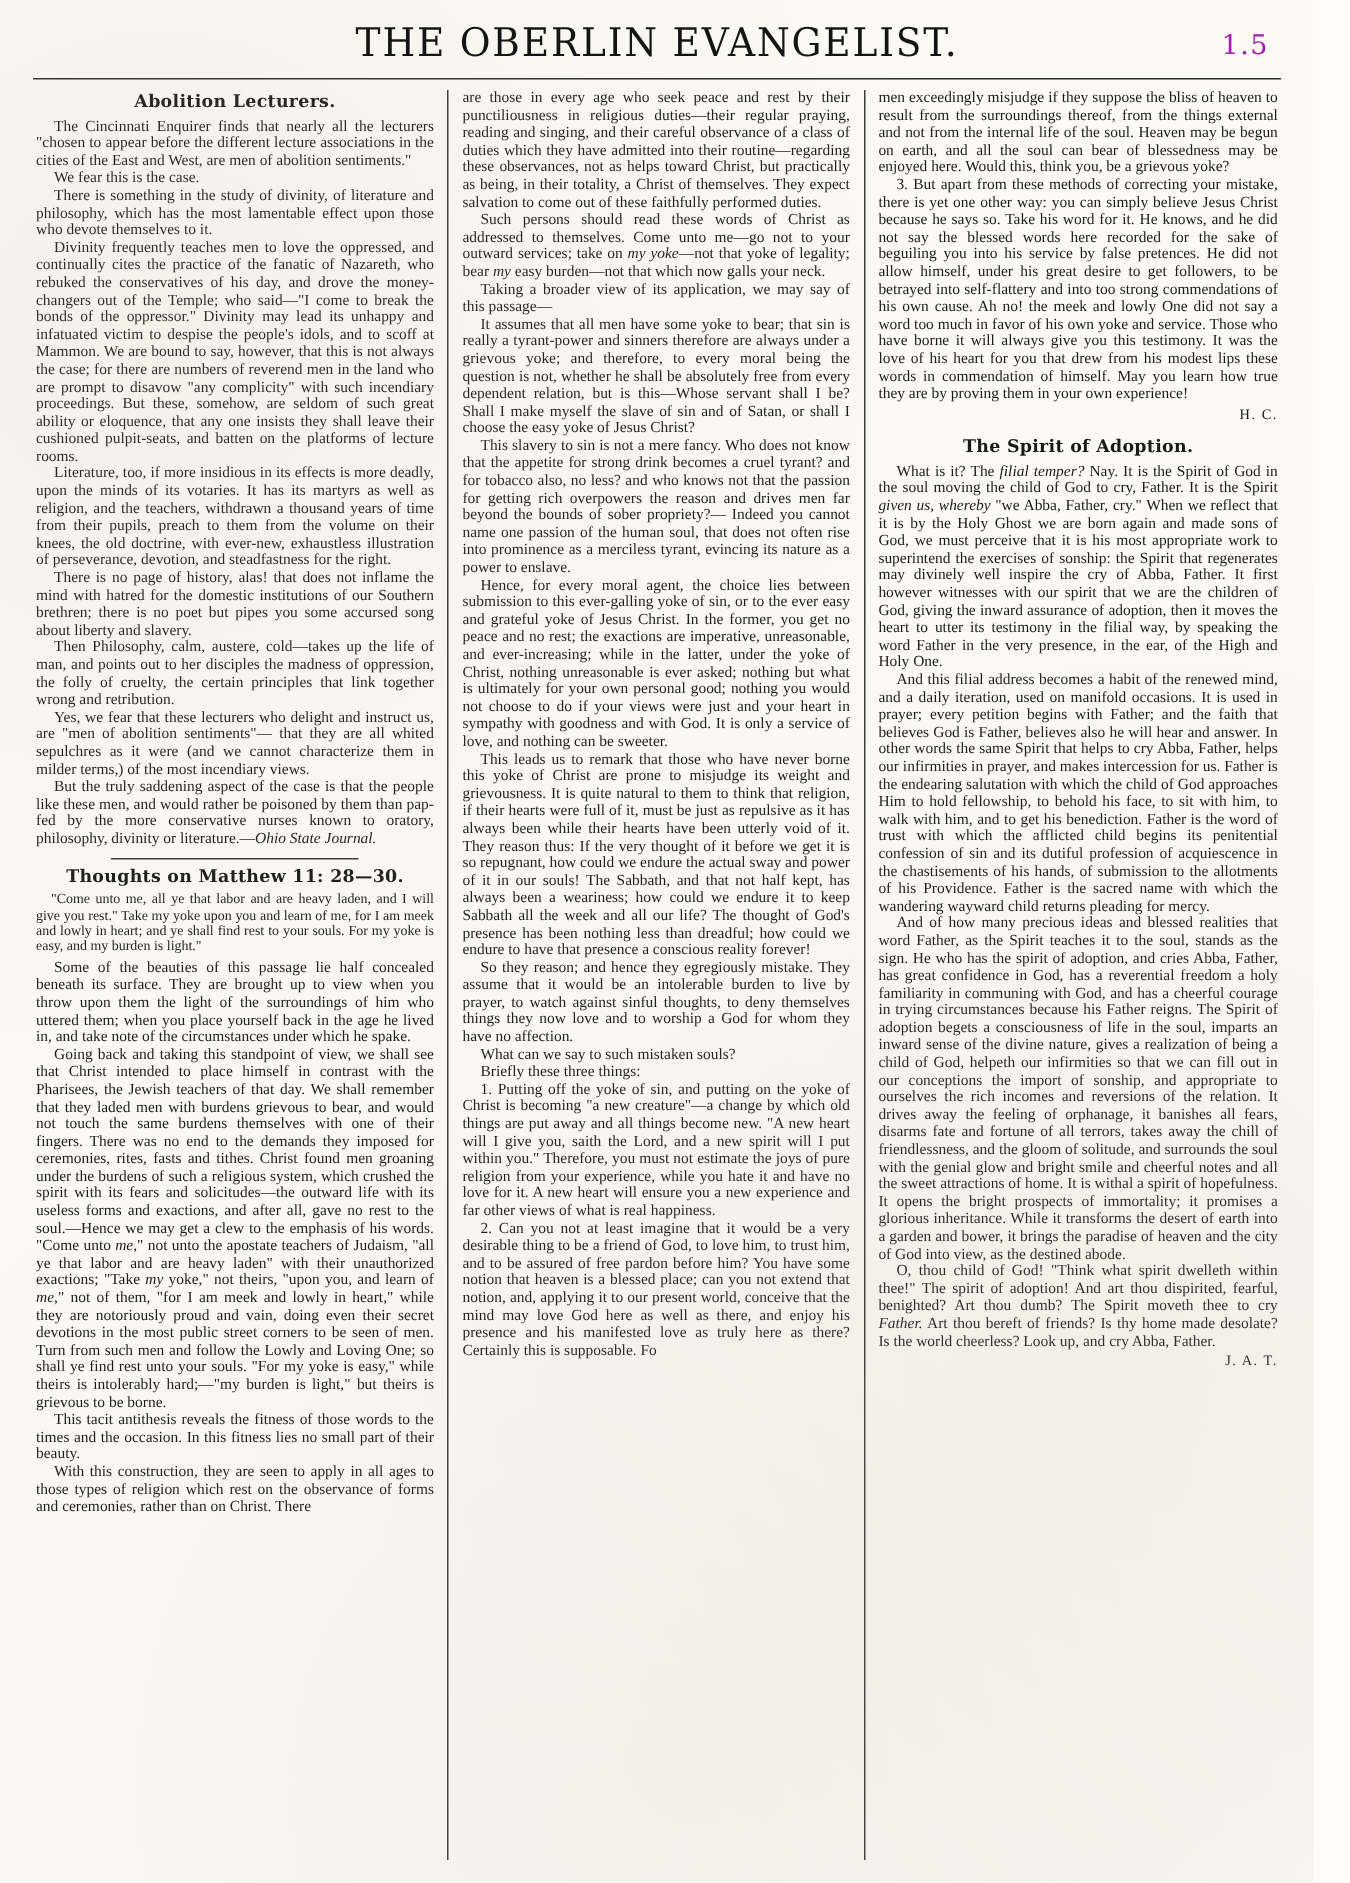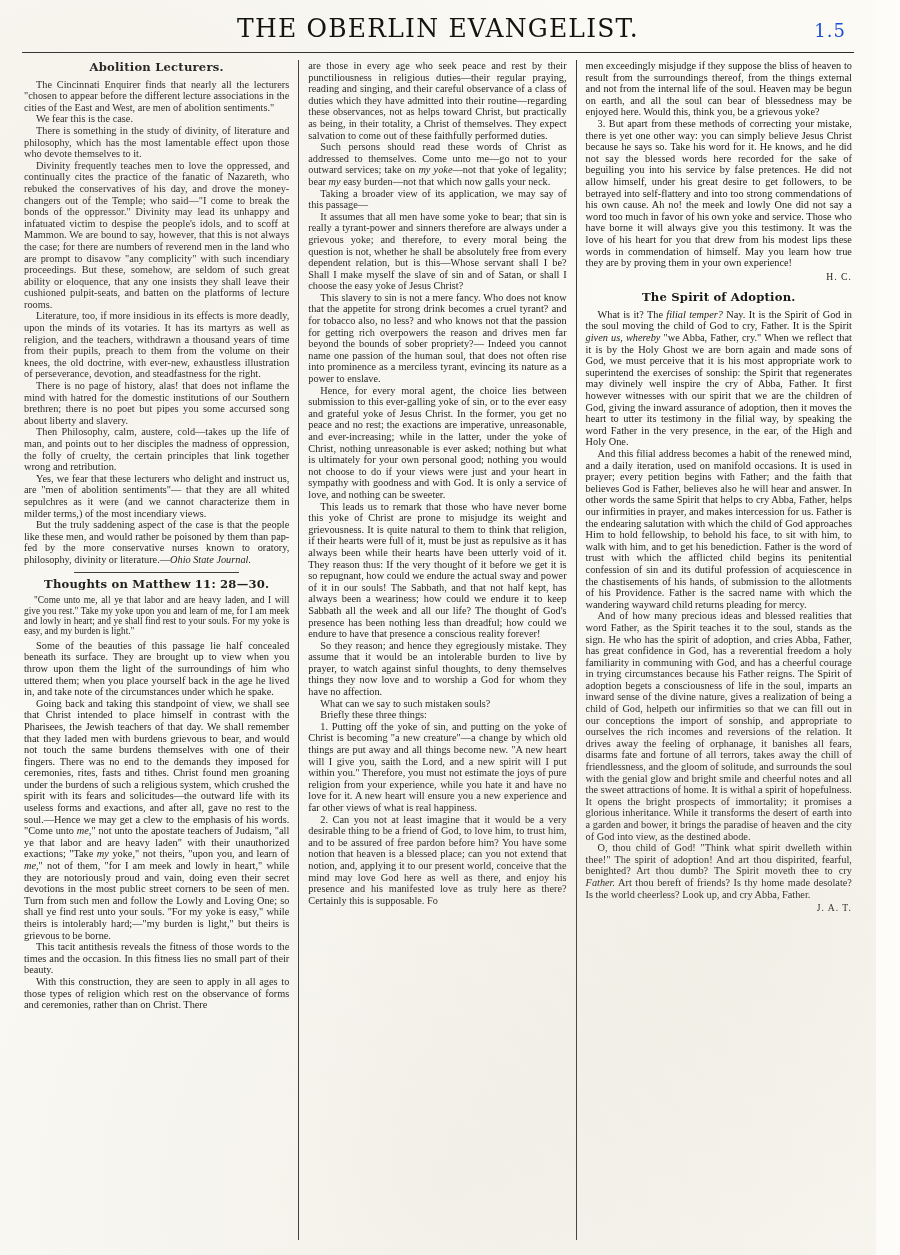--- a/index.html
+++ b/index.html
@@ -36,21 +36,21 @@
     font-weight:400;
     color:#141414;
     display:inline-block;
     transform:scaleY(1.05);
   }
   .masthead .pageno{
     position:absolute;right:8px;top:6px;
     font-family:"DejaVu Serif", serif;
     font-size:18px;
     letter-spacing:1px;
-    color:#1d4ed8;
+    color:#a21caf;
   }
   .rule{
     border:0;border-top:1.3px solid #2a2a2a;
     margin:4px 0 0 0;
   }
   .columns{
     display:flex;
     margin-top:7px;
     height:1180px;
   }

